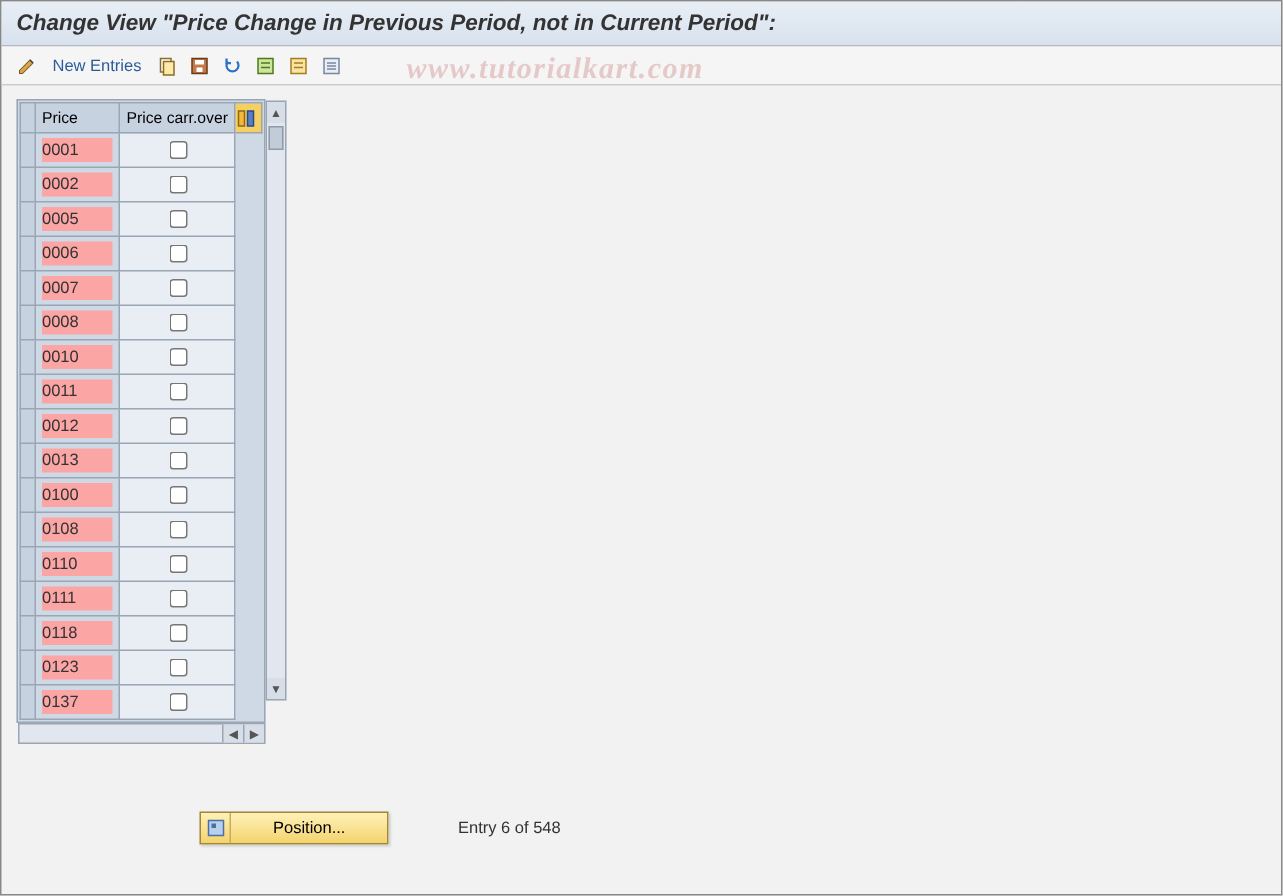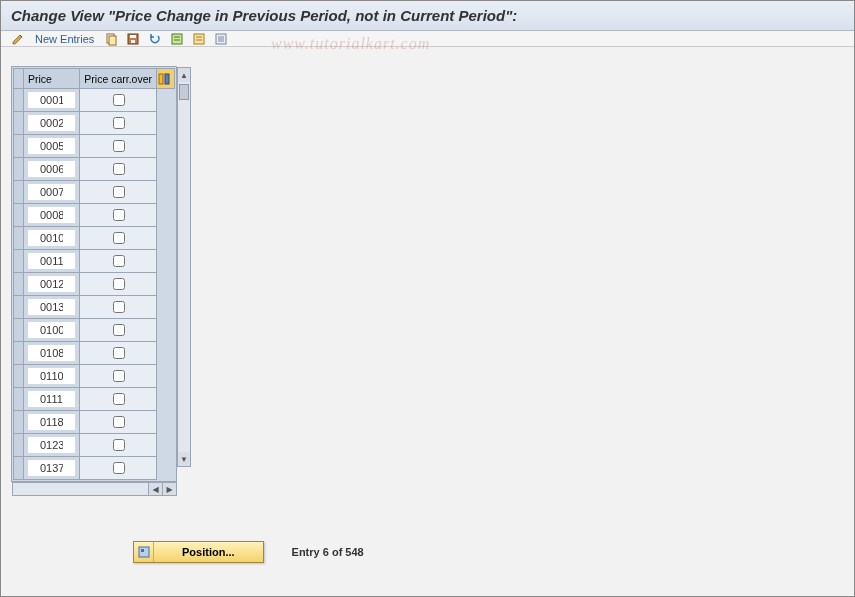--- a/index.html
+++ b/index.html
@@ -23,41 +23,41 @@
     color: #333;
     border-bottom: 1px solid #b0b8c2;
   }
   .toolbar {
     display: flex;
     align-items: center;
     gap: 4px;
     padding: 3px 8px;
     background: #f5f5f5;
     border-bottom: 1px solid #ccc;
-    height: 16px;
+    height: 26px;
   }
   .tb-icon {
     width: 18px; height: 18px;
     display: flex; align-items: center; justify-content: center;
     font-size: 12px;
     cursor: pointer;
     border-radius: 2px;
   }
   .tb-text {
     color: #2b5b9a;
     font-size: 11px;
     cursor: pointer;
     padding: 0 4px;
   }
   .watermark {
     position: absolute;
     left: 270px;
     top: 34px;
-    font-size: 16px;
-    font-weight: normal;
+    font-size: 20px;
+    font-weight: bold;
     font-style: italic;
     color: rgba(200,120,120,0.35);
     font-family: Georgia, serif;
     letter-spacing: 1px;
     pointer-events: none;
   }
   .table-wrap {
     position: absolute;
     left: 10px;
     top: 65px;
@@ -94,23 +94,23 @@
   }
   .grid td {
     border: 1px solid #9aa6b4;
     padding: 2px 4px;
     height: 22px;
     font-size: 11px;
   }
   .grid td.code-cell input {
     width: 100%;
     border: none;
-    background: #ffffff;
-    font-size: 11px;
-    padding: 2px 12px;
+    background: #fca5a5;
+    font-size: 11px;
+    padding: 2px 0;
     color: #333;
   }
   .grid td.chk-cell {
     text-align: center;
     background: #e9eef4;
   }
   .grid td.chk-cell input[type=checkbox]{
     width: 12px; height: 12px;
   }
   .vscroll {
@@ -157,22 +157,21 @@
     color:#555;
     background:#d8dee8;
     border-left:1px solid #9aa6b4;
   }
   .position-area {
     position: absolute;
     left: 132px;
     top: 540px;
     display: flex;
     align-items: center;
-    gap: 28px;
-    font-weight: bold;
+    gap: 46px;
   }
   .pos-button {
     display: flex;
     align-items: center;
     background: linear-gradient(#fff1b8, #f3d36d);
     border: 1px solid #a08836;
     height: 22px;
     cursor: pointer;
     box-shadow: 1px 1px 2px rgba(0,0,0,.2);
   }

